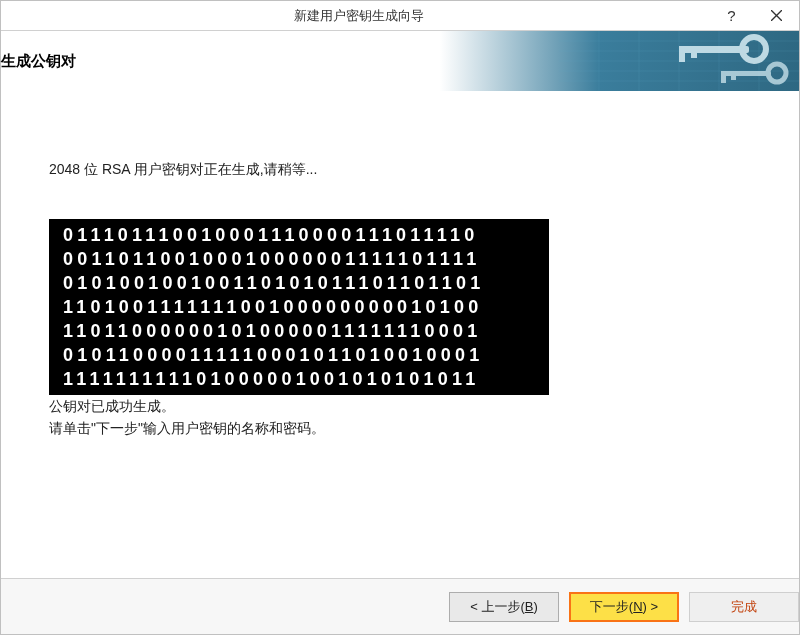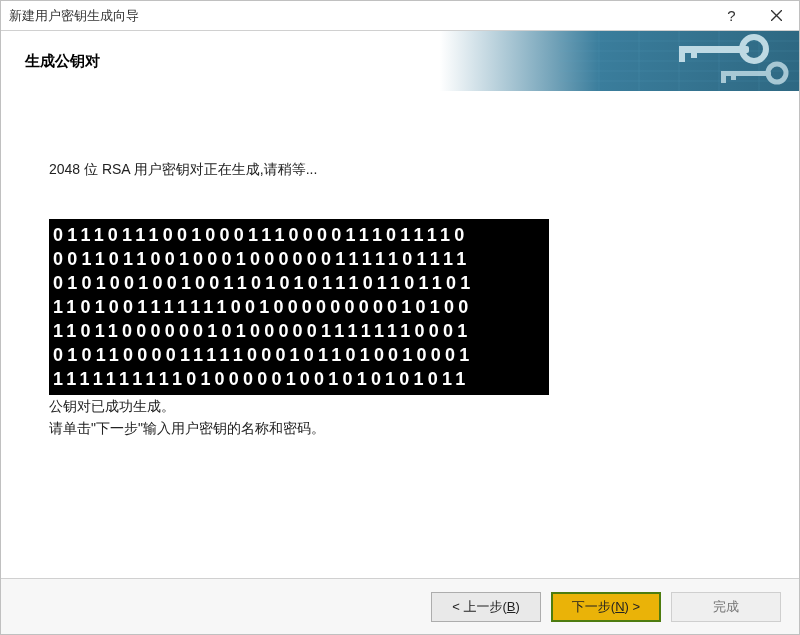--- a/index.html
+++ b/index.html
@@ -22,40 +22,39 @@
   .titlebar {
     display: flex;
     align-items: center;
     height: 30px;
     background: #fff;
     border-bottom: 1px solid #d0d0d0;
     padding-left: 8px;
     font-size: 13px;
     color: #333;
   }
-  .titlebar .title-text { flex: 1; }
+  .titlebar .title-text { flex: 1; text-align: center; }
   .titlebar .tb-btn {
     width: 45px;
     height: 30px;
     display: flex;
     align-items: center;
     justify-content: center;
     font-size: 14px;
     color: #333;
     cursor: default;
   }
   .titlebar .help-btn { font-size: 15px; }
   .titlebar .close-btn svg { width: 11px; height: 11px; }
   .banner {
     height: 60px;
     background: linear-gradient(to right, #ffffff 0%, #ffffff 55%, #3a7d9c 75%, #2e6882 100%);
     position: relative;
     display: flex;
     align-items: center;
-    padding-left: 24px;
   }
   .banner-title {
     font-size: 15px;
     font-weight: bold;
     color: #000;
   }
   .banner-art {
     position: absolute;
     right: 0;
     top: 0;
@@ -73,59 +72,58 @@
     margin-bottom: 40px;
   }
   .binary-box {
     background: #000;
     color: #fff;
     font-family: "Arial", sans-serif;
     font-weight: bold;
     font-size: 18px;
     line-height: 24px;
     letter-spacing: 4.2px;
-    padding: 4px 6px 4px 4px;
+    padding: 4px 6px 4px 14px;
     width: 500px;
     white-space: pre;
     overflow: hidden;
   }
   .success-text {
     font-size: 14px;
     line-height: 22px;
   }
   .button-bar {
     height: 56px;
     border-top: 1px solid #d0d0d0;
     display: flex;
     justify-content: flex-end;
     align-items: center;
     gap: 10px;
-    padding-right: 18px;
     background: #f7f7f7;
   }
   .btn {
     min-width: 110px;
     height: 30px;
     border: 1px solid #adadad;
     background: #e9e9e9;
     font-size: 13px;
     color: #222;
     display: inline-flex;
     align-items: center;
     justify-content: center;
     padding: 0 14px;
     cursor: default;
   }
   .btn.default {
-    border: 2px solid #4d7c0f;
-    background: #eab308;
+    border: 2px solid #f97316;
+    background: #fde047;
     align-items: center;
   }
   .btn.disabled {
-    color: #737373;
+    color: #c2410c;
     background: #efefef;
     border-color: #cfcfcf;
   }
   .u { text-decoration: underline; }
 </style>
 </head>
 <body>
 
 <div class="window">
 

